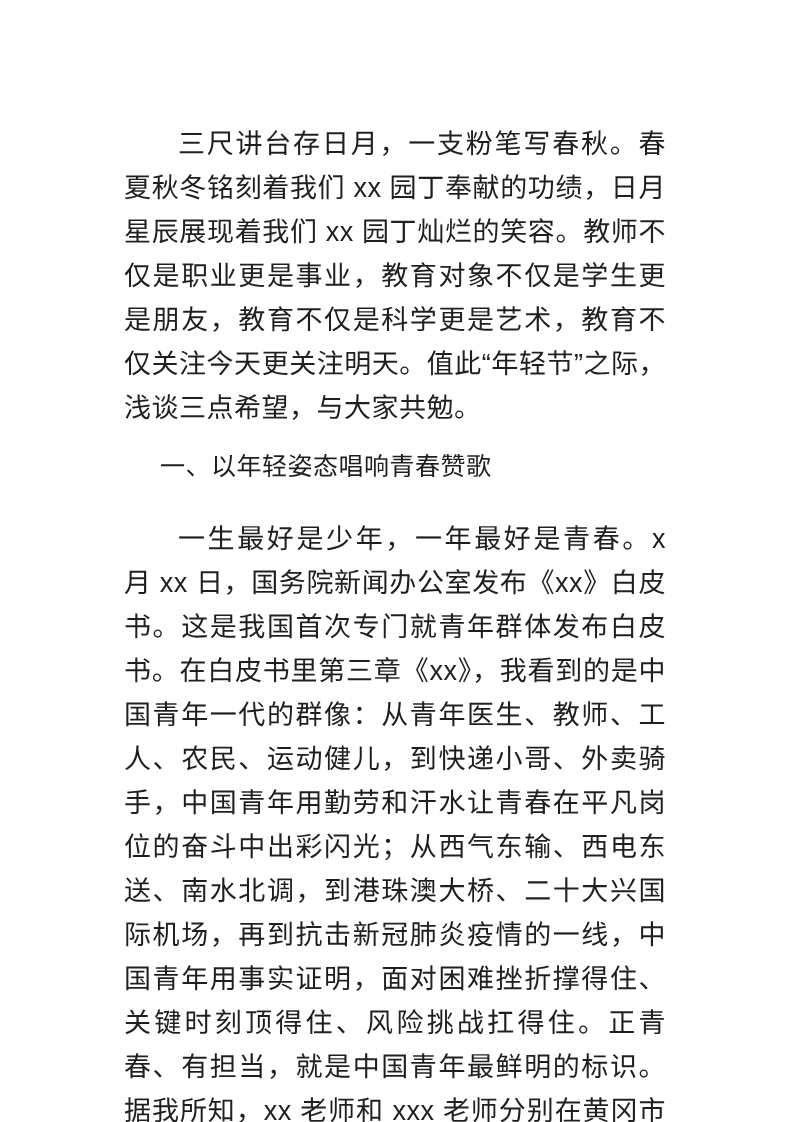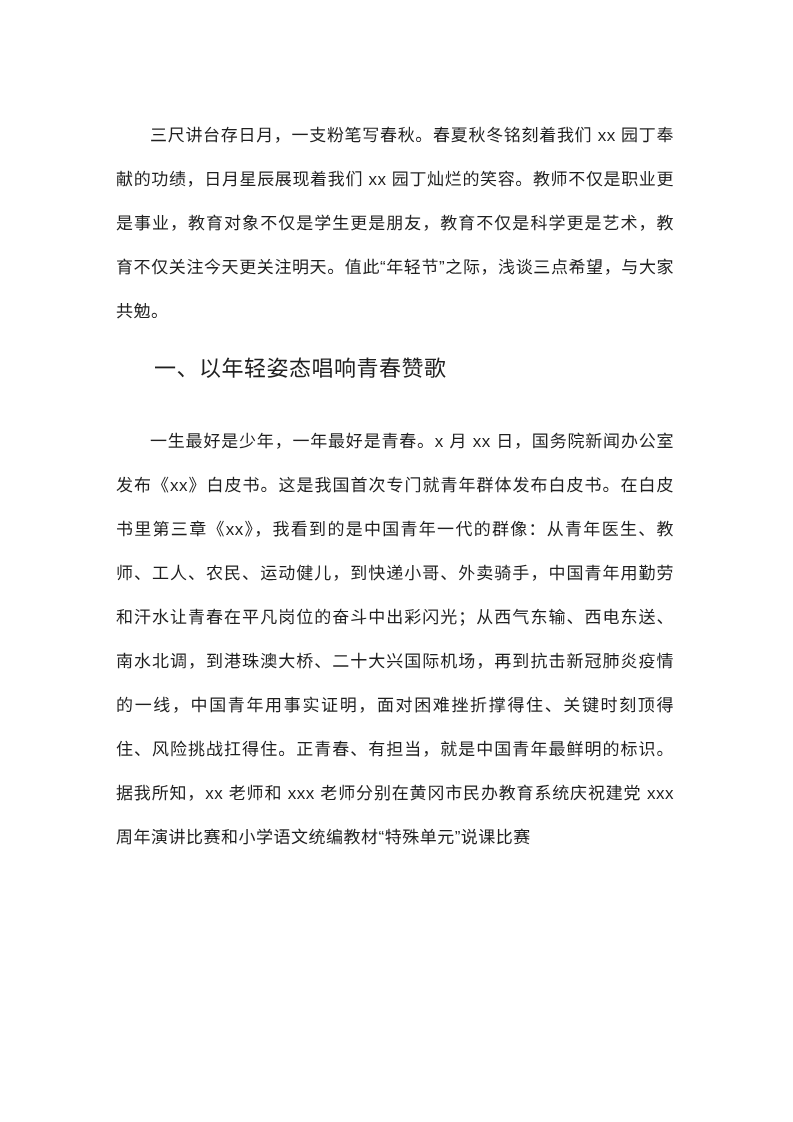--- a/index.html
+++ b/index.html
@@ -16,32 +16,32 @@
     }
     .page {
       box-sizing: border-box;
       width: 793px;
       height: 1122px;
       background: #ffffff;
       padding: 108px 113px 0 110px;
       overflow: hidden;
     }
     .body-paragraph {
-      margin: 6px;
-      font-size: 17px;
+      margin: 14px;
+      font-size: 27px;
       line-height: 44px;
       letter-spacing: 0.5px;
       text-align: justify;
       text-justify: inter-ideograph;
       text-indent: 2em;
       word-break: break-all;
     }
     .section-heading {
       margin: 13px 0 29px 0;
-      font-size: 22px;
+      font-size: 25px;
       line-height: 44px;
       letter-spacing: 0.5px;
       font-weight: 400;
       text-indent: 2em;
     }
   </style>
 </head>
 <body>
 
 <div class="page">

